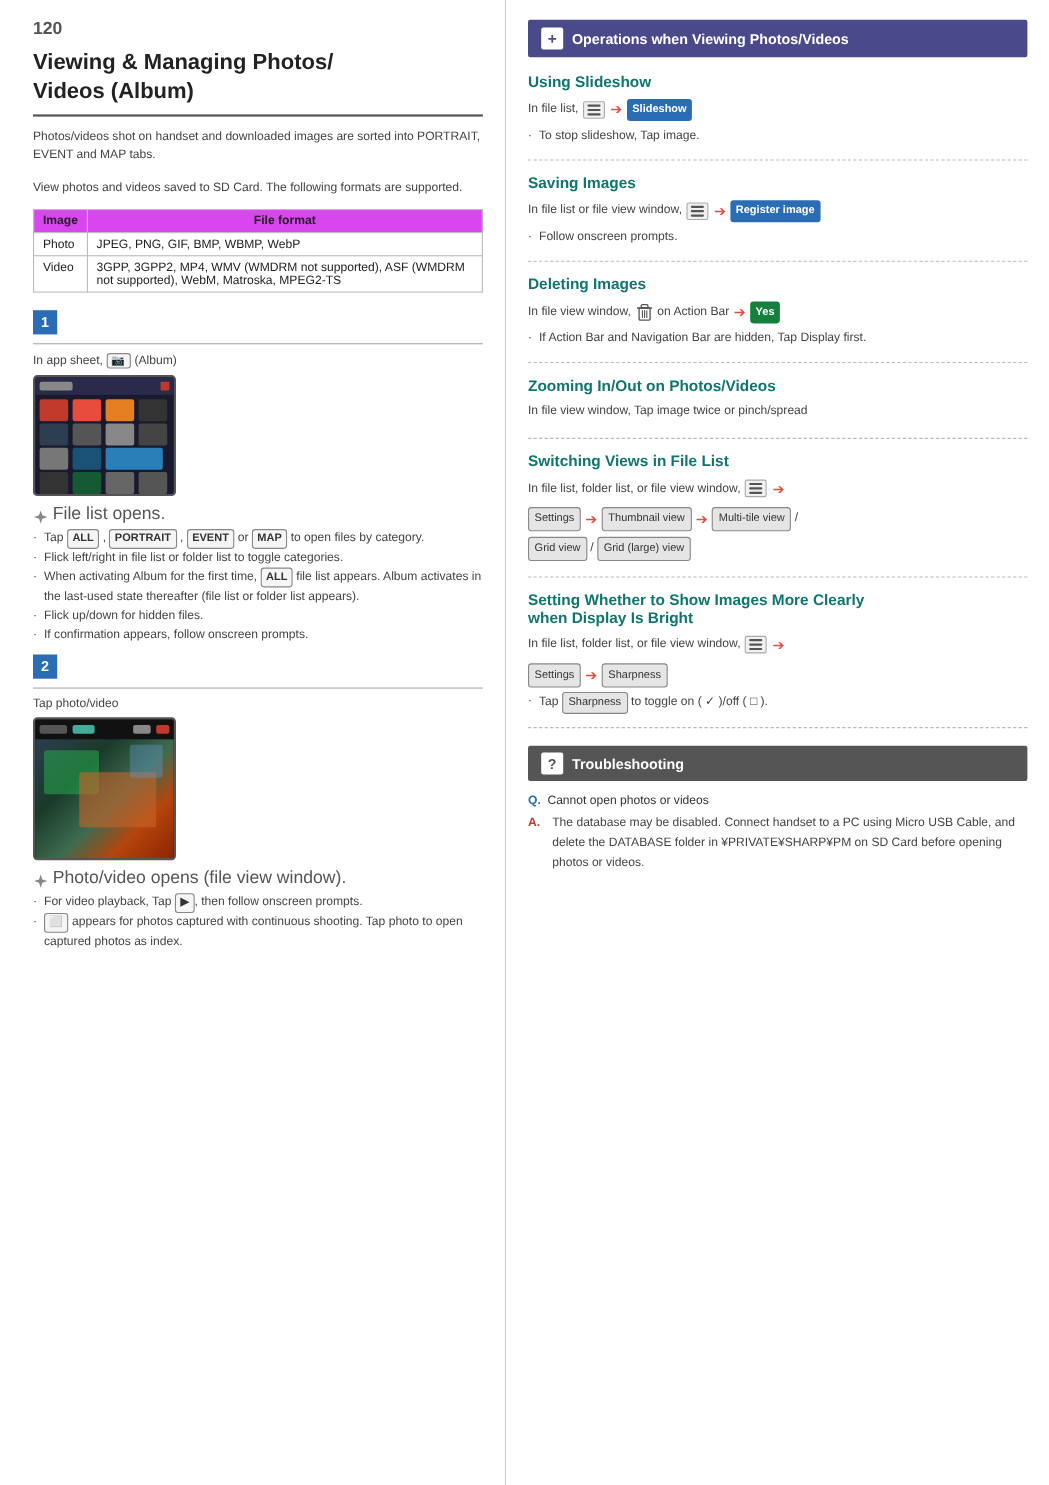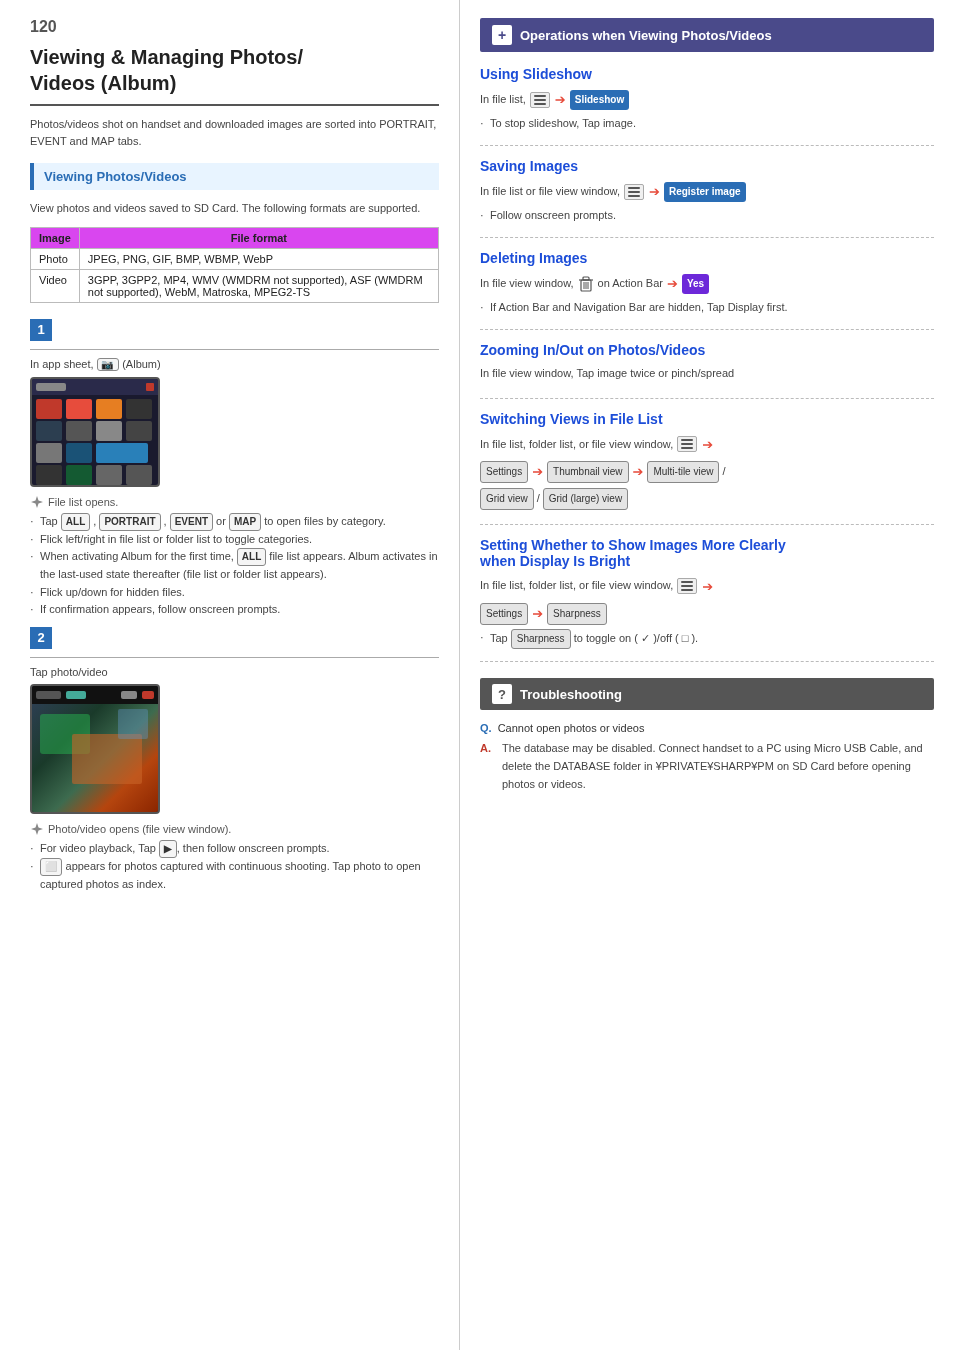--- a/index.html
+++ b/index.html
@@ -143,22 +143,22 @@
       padding: 4px;
     }
     .phone-cell {
       width: 26px;
       height: 20px;
       background: #333;
       border-radius: 2px;
     }
     .result-icon {
       display: inline-flex;
-      align-items: center;
-      font-size: 11px;
+      align-items: flex-end;
+      font-size: 16px;
       color: #555;
       margin-bottom: 4px;
     }
     .result-icon svg {
       margin-right: 4px;
     }
     .bullet-list {
       list-style: none;
       padding: 0;
       margin: 0 0 8px 0;
@@ -218,21 +218,21 @@
       margin-bottom: 12px;
       border-bottom: 1px dashed #bbb;
       padding-bottom: 10px;
     }
     .ops-section:last-child {
       border-bottom: none;
     }
     .ops-title {
       font-size: 14px;
       font-weight: bold;
-      color: #1d4ed8;
+      color: #0f766e;
       margin-bottom: 6px;
     }
     .ops-row {
       display: flex;
       align-items: center;
       flex-wrap: wrap;
       gap: 3px;
       font-size: 11px;
       color: #444;
       margin-bottom: 4px;
@@ -360,23 +360,20 @@
 </head>
 <body>
 
 <div class="page">
 
   <div class="left-col">
     <div class="page-number">120</div>
     <div class="main-title">Viewing &amp; Managing Photos/<br>Videos (Album)</div>
     <p class="intro-text">Photos/videos shot on handset and downloaded images are sorted into PORTRAIT, EVENT and MAP tabs.</p>
 
-    <div class="section-header">
-      <span>Viewing Photos/Videos</span>
-    </div>
     <p class="sub-intro">View photos and videos saved to SD Card. The following formats are supported.</p>
 
     
     <table class="format-table">
       <thead>
         <tr>
           <th>Image</th>
           <th>File format</th>
         </tr>
       </thead>
@@ -532,21 +529,21 @@
               <rect x="2" y="4" width="10" height="11" rx="1" fill="none" stroke="#555" stroke-width="1.2"></rect>
               <line x1="0" y1="4" x2="14" y2="4" stroke="#555" stroke-width="1.2"></line>
               <rect x="4" y="1" width="6" height="3" rx="1" fill="none" stroke="#555" stroke-width="1.2"></rect>
               <line x1="5" y1="6" x2="5" y2="13" stroke="#555" stroke-width="1"></line>
               <line x1="7" y1="6" x2="7" y2="13" stroke="#555" stroke-width="1"></line>
               <line x1="9" y1="6" x2="9" y2="13" stroke="#555" stroke-width="1"></line>
             </svg>
         </span>
         <span>on Action Bar</span>
         <span class="arrow-icon">➔</span>
-        <span class="tag-highlight" style="background:#6d28d9;">Yes</span>
+        <span class="tag-highlight" style="background:#15803d;">Yes</span>
       </div>
       <div class="ops-note">If Action Bar and Navigation Bar are hidden, Tap Display first.</div>
     </div>
 
     <div class="ops-section">
       <div class="ops-title">Zooming In/Out on Photos/Videos</div>
       <div class="ops-row">
         <span>In file view window, Tap image twice or pinch/spread</span>
       </div>
     </div>

